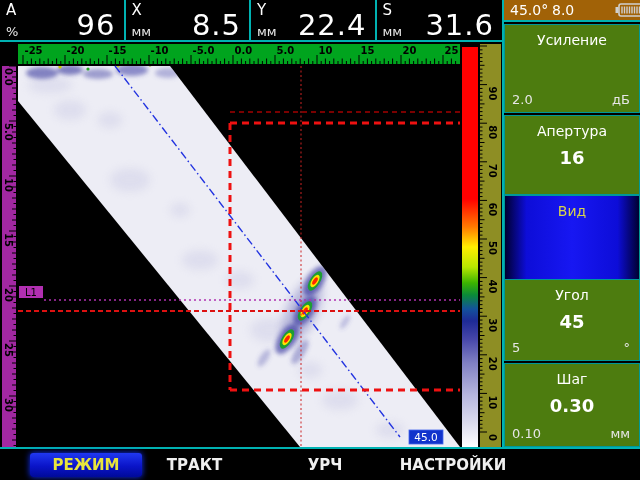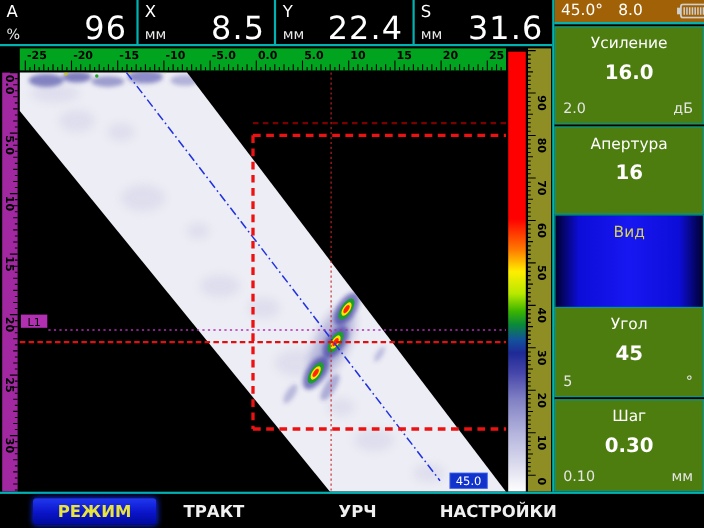--- a/index.html
+++ b/index.html
@@ -9,21 +9,21 @@
   .topbar{position:absolute;left:0;top:0;width:502px;height:40px;display:flex;
           border-bottom:2px solid #00b2b2;background:#000;}
   .cell{position:relative;width:126px;height:40px;border-right:2px solid #00b2b2;box-sizing:border-box;}
   .clabel{position:absolute;left:6px;top:1px;font-size:15px;}
   .cunit{position:absolute;left:6px;bottom:1px;font-size:13px;color:#e8e8e8;}
   .cval{position:absolute;right:8px;bottom:-2px;font-size:29px;letter-spacing:1px;}
   
   .status{position:absolute;left:504px;top:0;width:144px;height:20px;
           border-bottom:2px solid #00b2b2;background:#a16207;font-size:14px;}
   .st-angle{position:absolute;left:6px;top:2px;}
-  .st-gain{position:absolute;left:58px;top:2px;}
+  .st-gain{position:absolute;left:48px;top:2px;}
   .battery{position:absolute;right:5px;top:3px;}
   
   .sidebar-border{position:absolute;left:502px;top:0;width:2px;height:449px;background:#00b2b2;}
   .panel{position:absolute;left:504px;width:136px;background:#4d7c0f;
          border:1px solid #009898;box-sizing:border-box;}
   .ptitle{position:absolute;left:0;top:7px;width:100%;text-align:center;font-size:14px;}
   .pvalue{position:absolute;left:0;top:31px;width:100%;text-align:center;font-size:18px;font-weight:bold;}
   .pmin{position:absolute;left:7px;bottom:5px;font-size:13px;color:#e6e6e6;}
   .punit{position:absolute;right:9px;bottom:5px;font-size:13px;color:#e6e6e6;}
   .panel.active{background:linear-gradient(90deg,#000030 0%,#0d0dd8 16%,#1717f2 50%,#0d0dd8 84%,#000030 100%);}
@@ -85,21 +85,20 @@
             <line x1="24.5" y1="3.5" x2="24.5" y2="10.5"></line>
         </g>
       </svg>
     </span>
   </div>
 
   <div class="sidebar-border"></div>
 
   <div class="panel" style="top:24px;height:89px;">
     <div class="ptitle">Усиление</div>
-    <div class="pvalue">16.0</div>
     <div class="pmin">2.0</div>
     <div class="punit">дБ</div>
   </div>
   <div class="panel" style="top:115px;height:80px;">
     <div class="ptitle">Апертура</div>
     <div class="pvalue">16</div>
   </div>
   <div class="panel active" style="top:195px;height:102px;">
     <div class="ptitle">Вид</div>
   </div>

